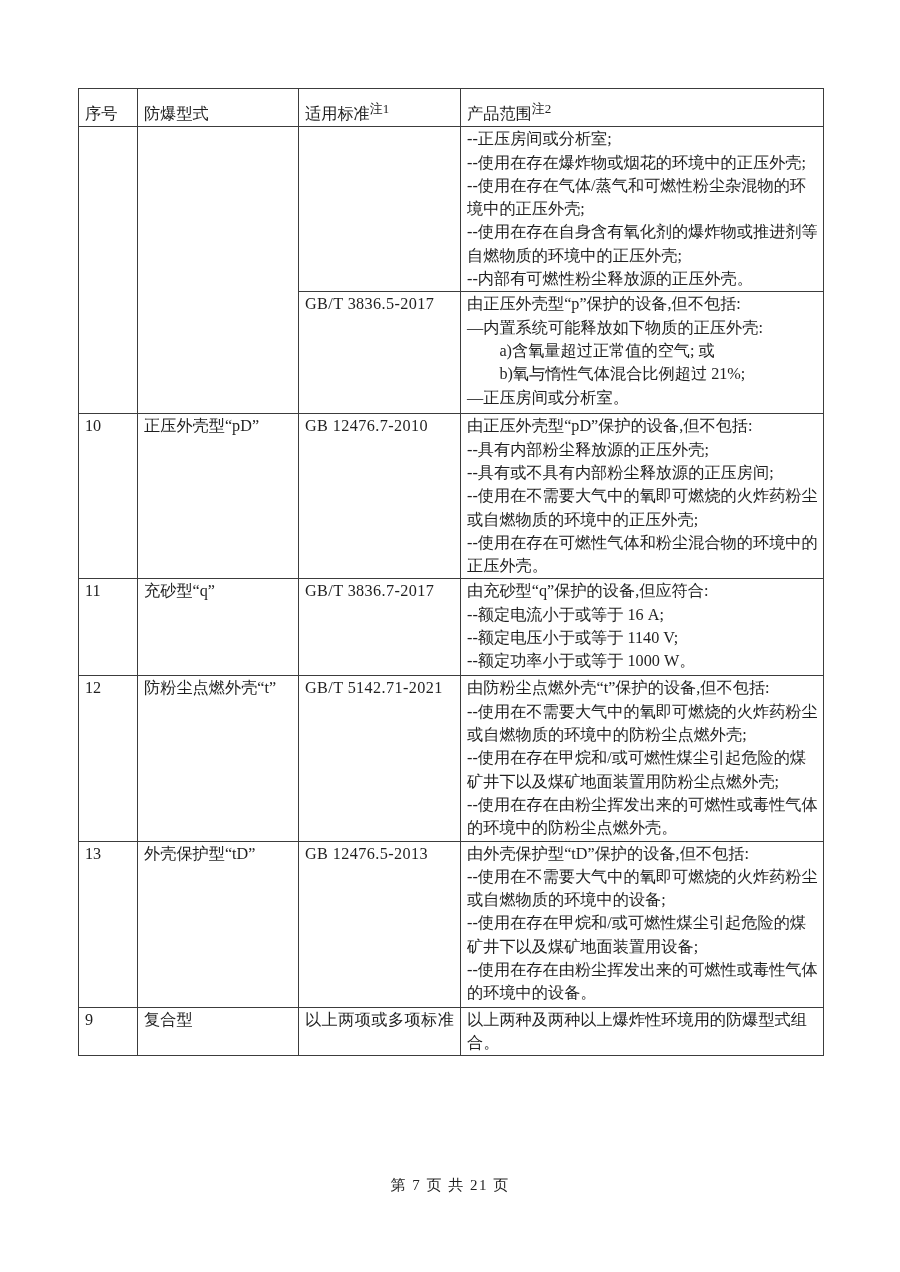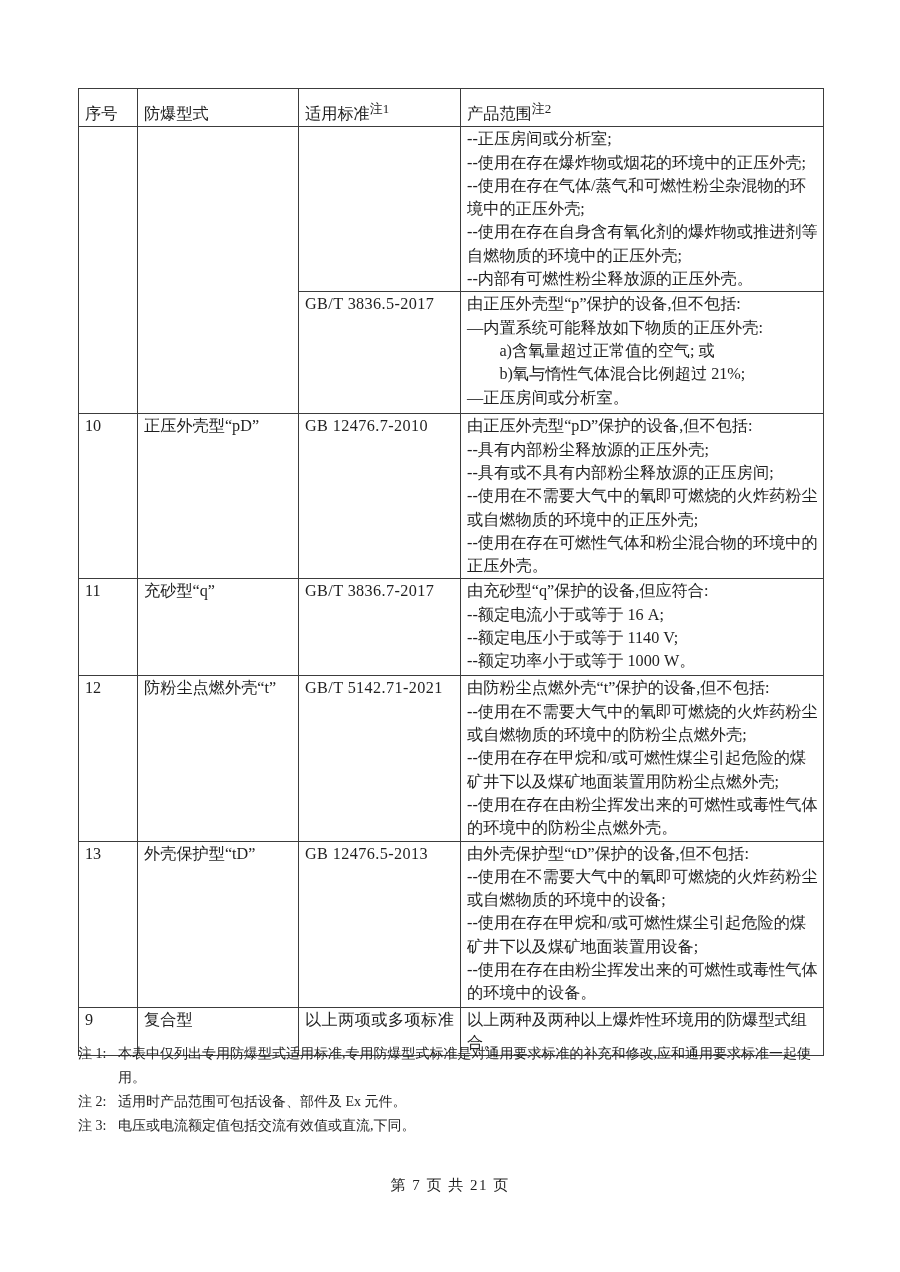--- a/index.html
+++ b/index.html
@@ -132,30 +132,16 @@
       </tr>
       <tr style="height:47px">
         <td class="cell-no">9</td>
         <td class="cell-type">复合型</td>
         <td class="cell-std">以上两项或多项标准</td>
         <td class="cell-scope">以上两种及两种以上爆炸性环境用的防爆型式组合。</td>
       </tr>
     </tbody>
   </table>
 
-  <div class="notes">
-    <div class="note">
-      <span class="note-label">注 1:</span>
-      <span class="note-text">本表中仅列出专用防爆型式适用标准,专用防爆型式标准是对通用要求标准的补充和修改,应和通用要求标准一起使用。</span>
-    </div>
-    <div class="note">
-      <span class="note-label">注 2:</span>
-      <span class="note-text">适用时产品范围可包括设备、部件及 Ex 元件。</span>
-    </div>
-    <div class="note">
-      <span class="note-label">注 3:</span>
-      <span class="note-text">电压或电流额定值包括交流有效值或直流,下同。</span>
-    </div>
-  </div>
 
   <div class="page-footer">第 7 页 共 21 页</div>
 
 </div>
 
 </body></html>

